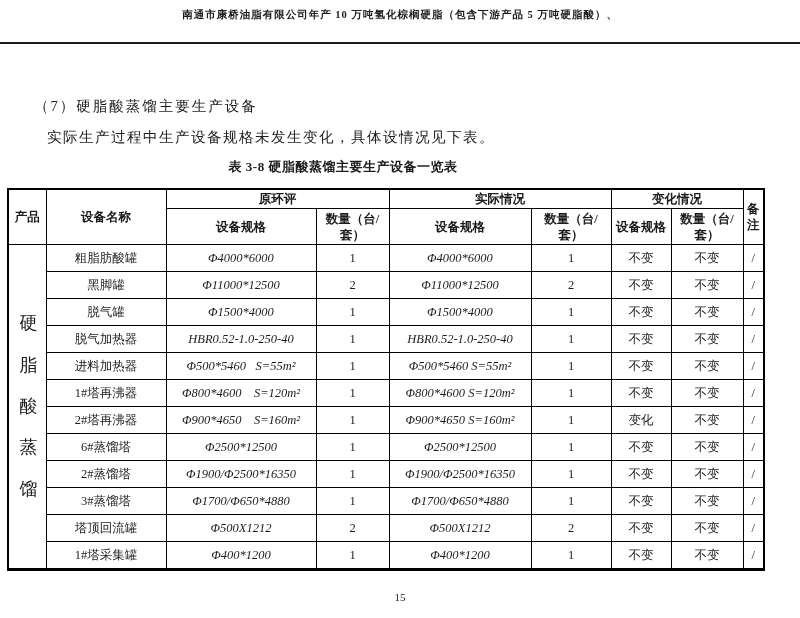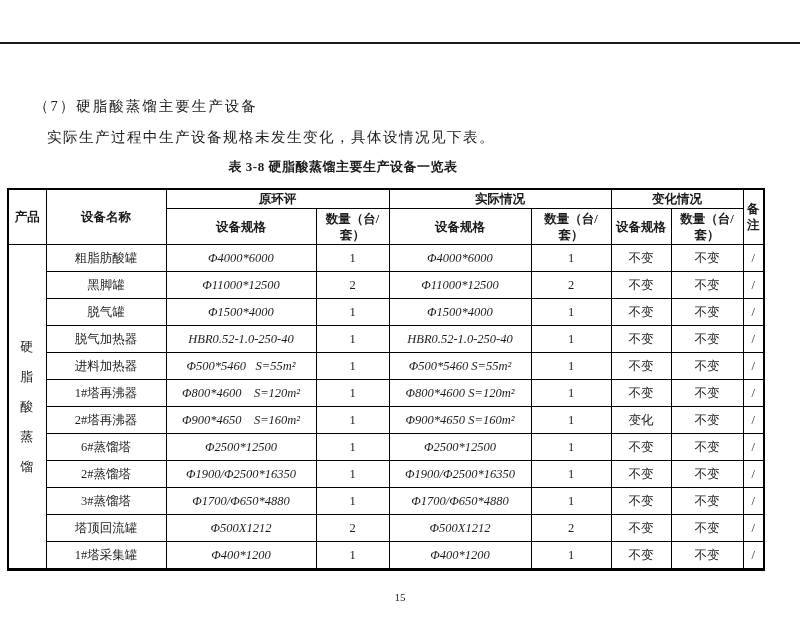--- a/index.html
+++ b/index.html
@@ -48,32 +48,33 @@
     line-height: 1.3;
     overflow: hidden;
   }
   table.equip thead th { font-weight: bold; }
   table.equip thead tr.band-groups th { height: 15px; }
   table.equip thead tr.band-sub th { height: 33px; }
   table.equip tbody td { height: 24px; font-weight: normal; }
   .c-spec { white-space: pre-wrap; font-style: italic; }
   .vertical-text {
     width: 2em; margin: 12px auto;
-    font-size: 13px; line-height: 2.3;
+    font-size: 18px; line-height: 2.3;
     word-break: break-all; letter-spacing: 1px;
   }
   .page-number {
     position: absolute; top: 591px; left: 0; width: 800px;
     text-align: center; font-size: 11px;
   }
 </style>
 </head>
 <body>
 
 <div class="page-header">
+  <div>南通市康桥油脂有限公司年产 10 万吨氢化棕榈硬脂（包含下游产品 5 万吨硬脂酸）、</div>
 </div>
 <div class="header-rule"></div>
 
 <div class="section-heading">（7）硬脂酸蒸馏主要生产设备</div>
 <div class="body-text">实际生产过程中生产设备规格未发生变化，具体设情况见下表。</div>
 <div class="table-title">表 3-8 硬脂酸蒸馏主要生产设备一览表</div>
 
 <table class="equip">
   <colgroup>
     <col style="width:38px">

